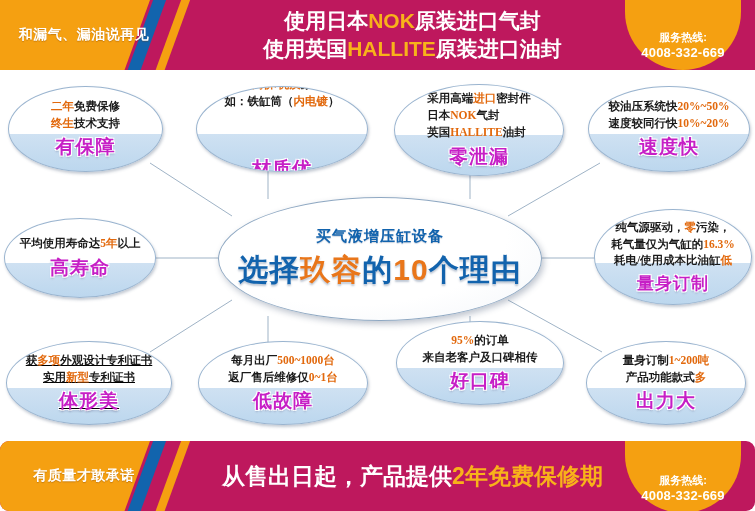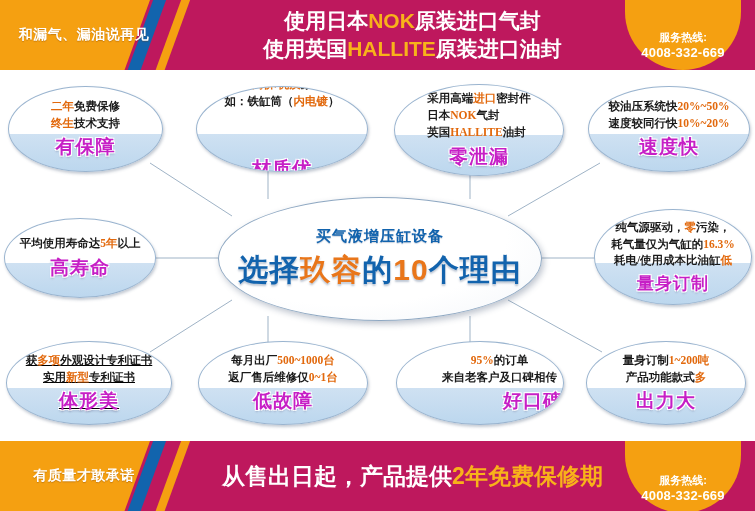--- a/index.html
+++ b/index.html
@@ -8,21 +8,21 @@
     background:#ffffff;
     font-family:"Liberation Sans","DejaVu Sans",sans-serif;
     overflow:hidden;
     position:relative;
   }
   #stage{position:absolute;left:0;top:0;width:755px;height:511px;overflow:hidden;background:#fff;}
 
   
   .banner{position:absolute;left:0;width:755px;height:70px;overflow:hidden;background:#be185d;}
   .banner.top{top:0;}
-  .banner.bottom{top:441px;height:70px;}
+  .banner.bottom{top:441px;height:70px;border-radius:9px;}
   .banner .orange-block{
     position:absolute;left:0;top:0;width:172px;height:70px;
     background:#f5a011;
     transform:skewX(-20deg);transform-origin:top left;margin-left:-22px;
   }
   .banner .blue-slash{
     position:absolute;left:140px;top:-4px;width:13px;height:80px;
     background:#1264ad;transform:skewX(-20deg);
   }
   .banner .orange-stripe{
@@ -195,21 +195,21 @@
   </div>
 
   <div class="bubble" style="left:198px;top:341px;width:170px;height:84px;">
     <div class="body">
         <div><span>每月出厂</span><span class="o">500~1000台</span></div>
         <div><span>返厂售后维修仅</span><span class="o">0~1台</span></div>
       </div>
     <div class="title">低故障</div>
   </div>
 
-  <div class="bubble" style="left:396px;top:341px;width:168px;height:84px;align-items:flex-end;">
+  <div class="bubble" style="left:396px;top:321px;width:168px;height:84px;">
     <div class="body">
         <div><span class="o">95%</span><span>的订单</span></div>
         <div><span>来自老客户及口碑相传</span></div>
       </div>
     <div class="title">好口碑</div>
   </div>
 
   <div class="bubble" style="left:586px;top:341px;width:160px;height:84px;">
     <div class="body">
         <div><span>量身订制</span><span class="o">1~200吨</span></div>

